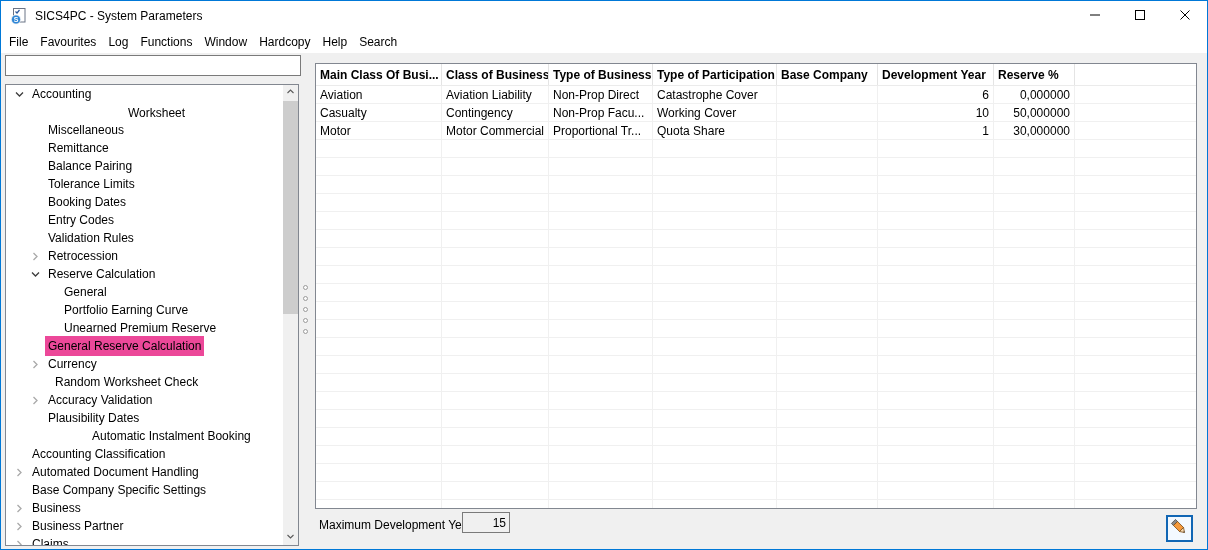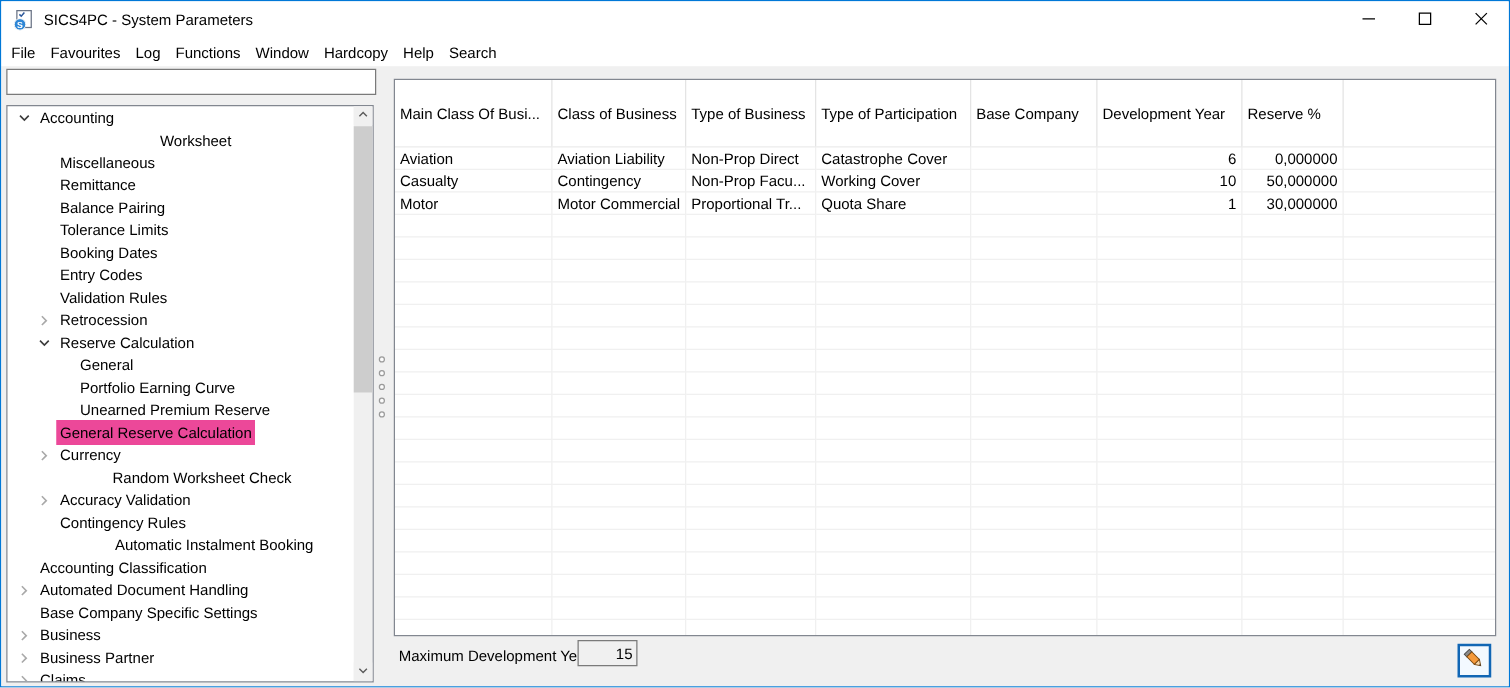--- a/index.html
+++ b/index.html
@@ -34,21 +34,21 @@
   .sb-btn{position:absolute;left:0;width:15px;height:15px;display:flex;align-items:center;justify-content:center;background:#f0f0f0;border:none;padding:0;}
   .sb-up{top:0;} .sb-down{bottom:0;}
   .sb-thumb{position:absolute;left:0;top:16px;width:15px;height:213px;background:#cdcdcd;}
   
   .splitter{position:absolute;left:300px;top:31px;width:10px;height:462px;}
   .grip{position:absolute;left:2px;width:5px;height:5px;border:1px solid #9a9a9a;border-radius:50%;background:#fbfbfb;box-sizing:border-box;}
   
   .gridpanel{position:absolute;left:314px;top:10px;width:882px;height:446px;box-sizing:border-box;
     border:1px solid #828790;background:#fff;overflow:hidden;}
   table.grid{border-collapse:collapse;table-layout:fixed;width:100%;}
-  table.grid th{height:21px;font-weight:normal;text-align:left;padding:16px 4px;white-space:nowrap;overflow:hidden;
+  table.grid th{height:21px;font-weight:bold;text-align:left;padding:0 4px;white-space:nowrap;overflow:hidden;
     border-right:1px solid #e4e4e4;border-bottom:1px solid #ebebeb;background:#fff;}
   table.grid td{height:17px;padding:0 4px;white-space:nowrap;overflow:hidden;
     border-right:1px solid #f0f0f0;border-bottom:1px solid #f0f0f0;}
   table.grid th:last-child,table.grid td:last-child{border-right:none;}
   .col-0{width:117px;} .col-1{width:98px;} .col-2{width:95px;} .col-3{width:115px;}
   .col-4{width:92px;} .col-5{width:107px;} .col-6{width:72px;} .col-7{width:auto;}
   td.col-5,td.col-6,th.col-5{text-align:right;}
   th.col-6{text-align:center;}
   
   .footer-label{position:absolute;left:318px;top:462px;line-height:20px;white-space:nowrap;}
@@ -180,35 +180,35 @@
             <span class="tlabel sel">General Reserve Calculation</span>
           </div>
           <div class="tree-row" style="padding-left: 24px;">
             <span class="chev">
               <svg width="11" height="11" viewBox="0 0 11 11">
                 <polyline points="3.5,2 7,5.5 3.5,9" fill="none" stroke="#a9a9a9" stroke-width="1.3"></polyline>
               </svg>
             </span>
             <span class="tlabel">Currency</span>
           </div>
-          <div class="tree-row" style="padding-left: 42px; gap: 24px;">
+          <div class="tree-row" style="padding-left: 31px;">
             <span class="chev"></span>
             <span class="tlabel">Random Worksheet Check</span>
           </div>
           <div class="tree-row" style="padding-left: 24px;">
             <span class="chev">
               <svg width="11" height="11" viewBox="0 0 11 11">
                 <polyline points="3.5,2 7,5.5 3.5,9" fill="none" stroke="#a9a9a9" stroke-width="1.3"></polyline>
               </svg>
             </span>
             <span class="tlabel">Accuracy Validation</span>
           </div>
           <div class="tree-row" style="padding-left: 24px;">
             <span class="chev"></span>
-            <span class="tlabel">Contingency Rules</span>
+            <span class="tlabel">Plausibility Dates</span>
           </div>
           <div class="tree-row" style="padding-left: 24px; gap: 44px;">
             <span class="chev"></span>
             <span class="tlabel">Automatic Instalment Booking</span>
           </div>
           <div class="tree-row" style="padding-left: 8px;">
             <span class="chev"></span>
             <span class="tlabel">Accounting Classification</span>
           </div>
           <div class="tree-row" style="padding-left: 8px;">

